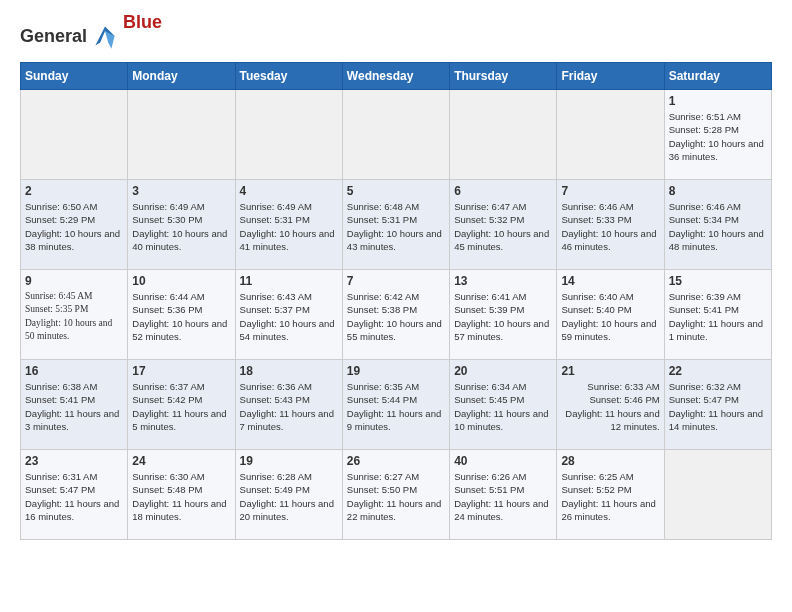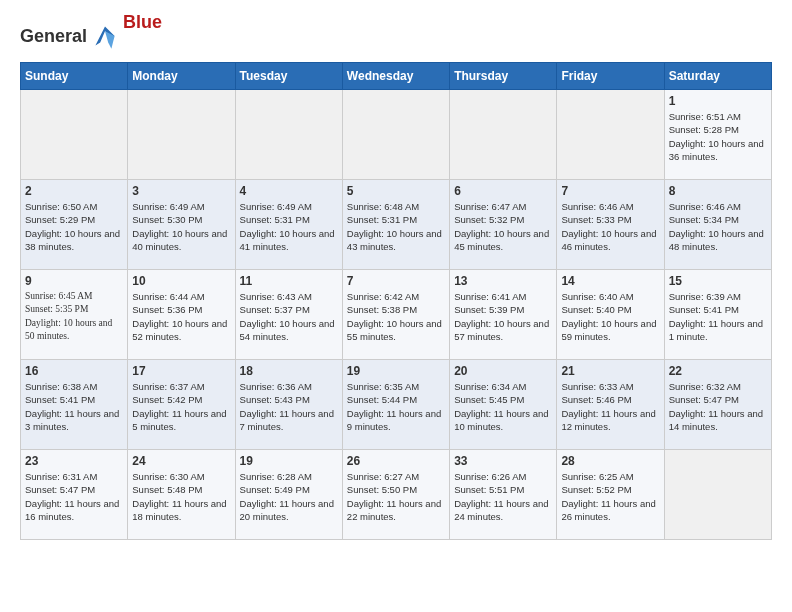--- a/index.html
+++ b/index.html
@@ -252,21 +252,21 @@
 Daylight: 11 hours and 9 minutes.</div>
         </td>
         <td>
           <span class="day-num">20</span>
           <div class="day-info" style="white-space: pre-line;">Sunrise: 6:34 AM
 Sunset: 5:45 PM
 Daylight: 11 hours and 10 minutes.</div>
         </td>
         <td>
           <span class="day-num">21</span>
-          <div class="day-info" style="white-space: pre-line;">Sunrise: 6:33 AM
+          <div class="day-info" style="white-space: pre-line; text-align: right;">Sunrise: 6:33 AM
 Sunset: 5:46 PM
 Daylight: 11 hours and 12 minutes.</div>
         </td>
         <td>
           <span class="day-num">22</span>
           <div class="day-info" style="white-space: pre-line;">Sunrise: 6:32 AM
 Sunset: 5:47 PM
 Daylight: 11 hours and 14 minutes.</div>
         </td>
       </tr>
@@ -289,21 +289,21 @@
 Sunset: 5:49 PM
 Daylight: 11 hours and 20 minutes.</div>
         </td>
         <td>
           <span class="day-num">26</span>
           <div class="day-info" style="white-space: pre-line;">Sunrise: 6:27 AM
 Sunset: 5:50 PM
 Daylight: 11 hours and 22 minutes.</div>
         </td>
         <td>
-          <span class="day-num">33</span>
+          <span class="day-num">40</span>
           <div class="day-info" style="white-space: pre-line;">Sunrise: 6:26 AM
 Sunset: 5:51 PM
 Daylight: 11 hours and 24 minutes.</div>
         </td>
         <td>
           <span class="day-num">28</span>
           <div class="day-info" style="white-space: pre-line;">Sunrise: 6:25 AM
 Sunset: 5:52 PM
 Daylight: 11 hours and 26 minutes.</div>
         </td>

